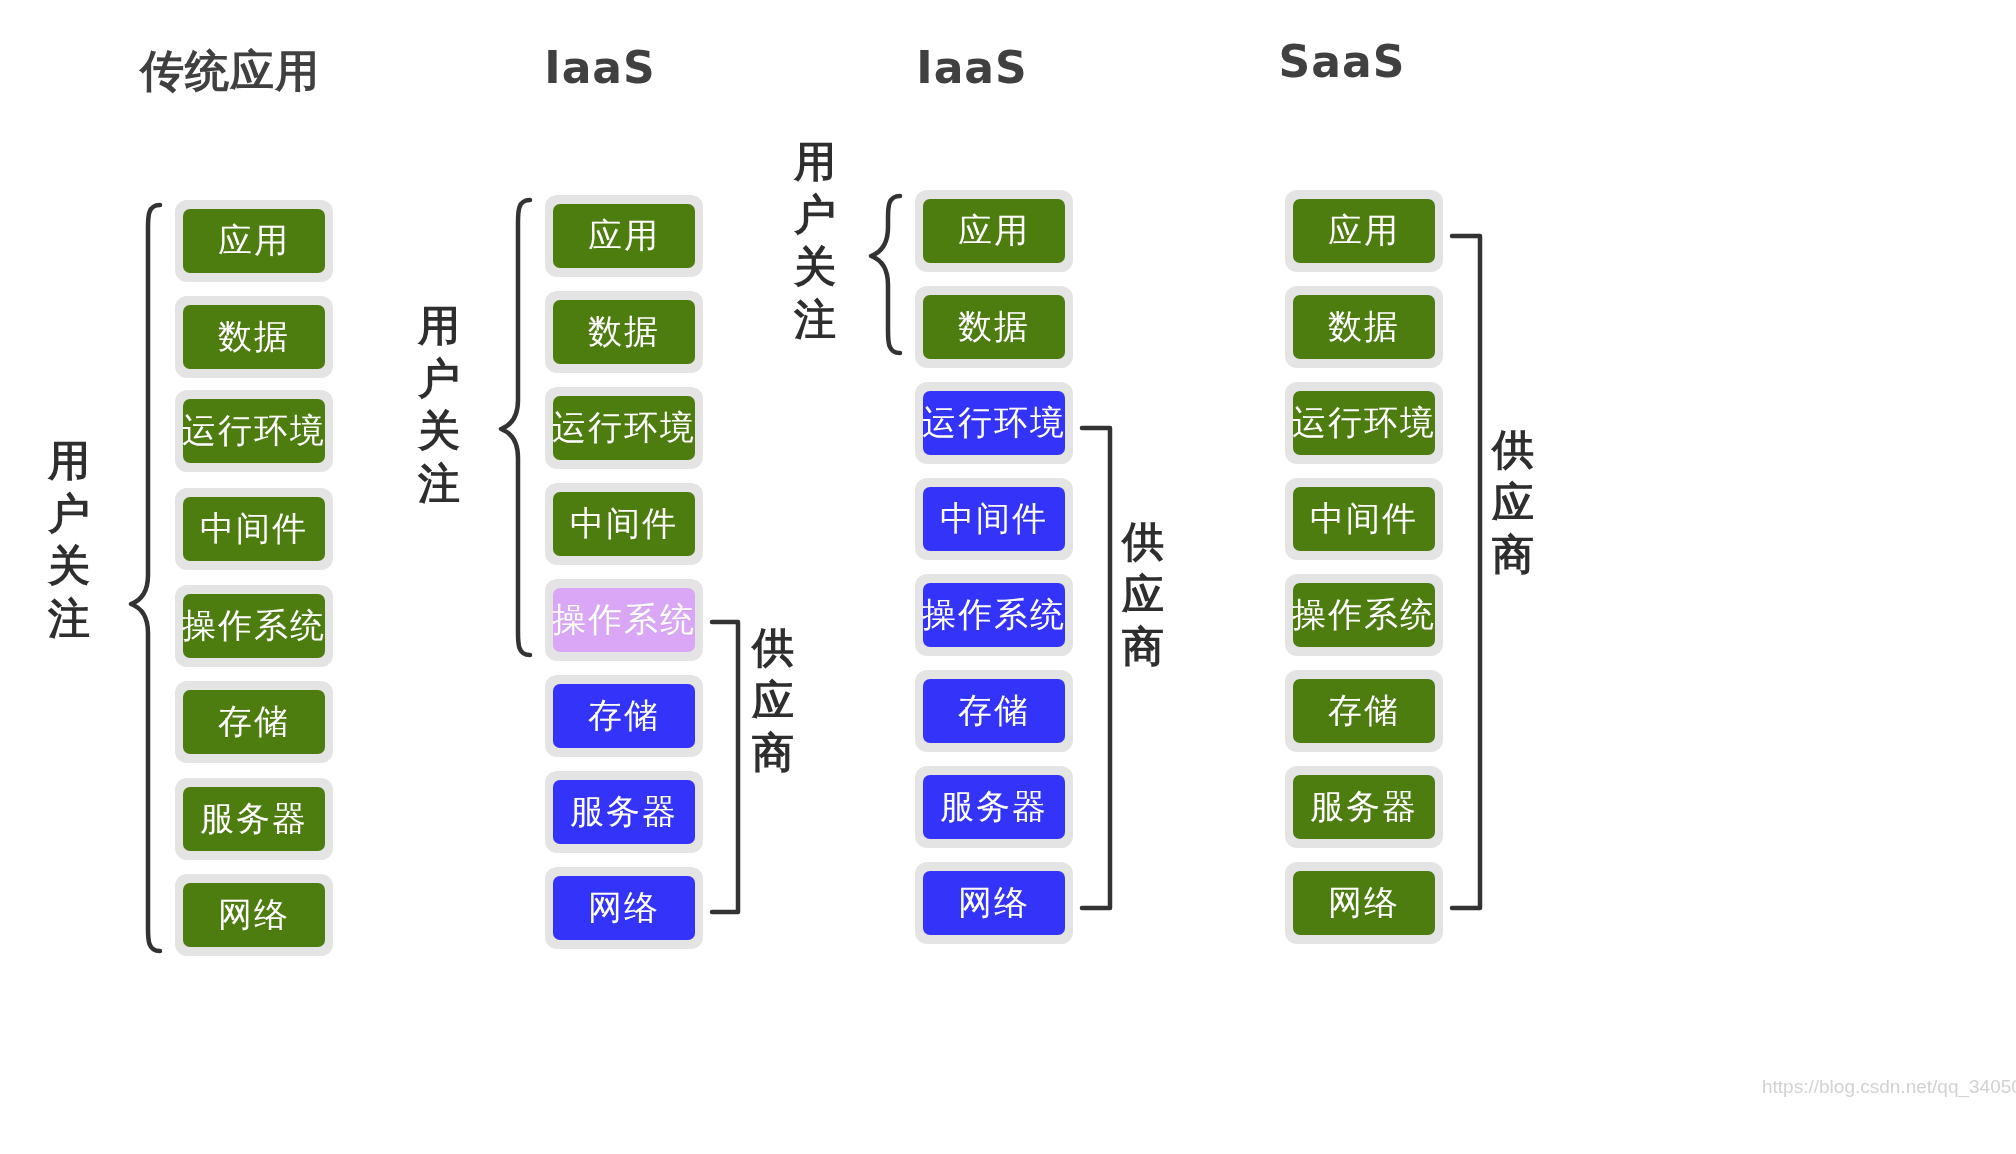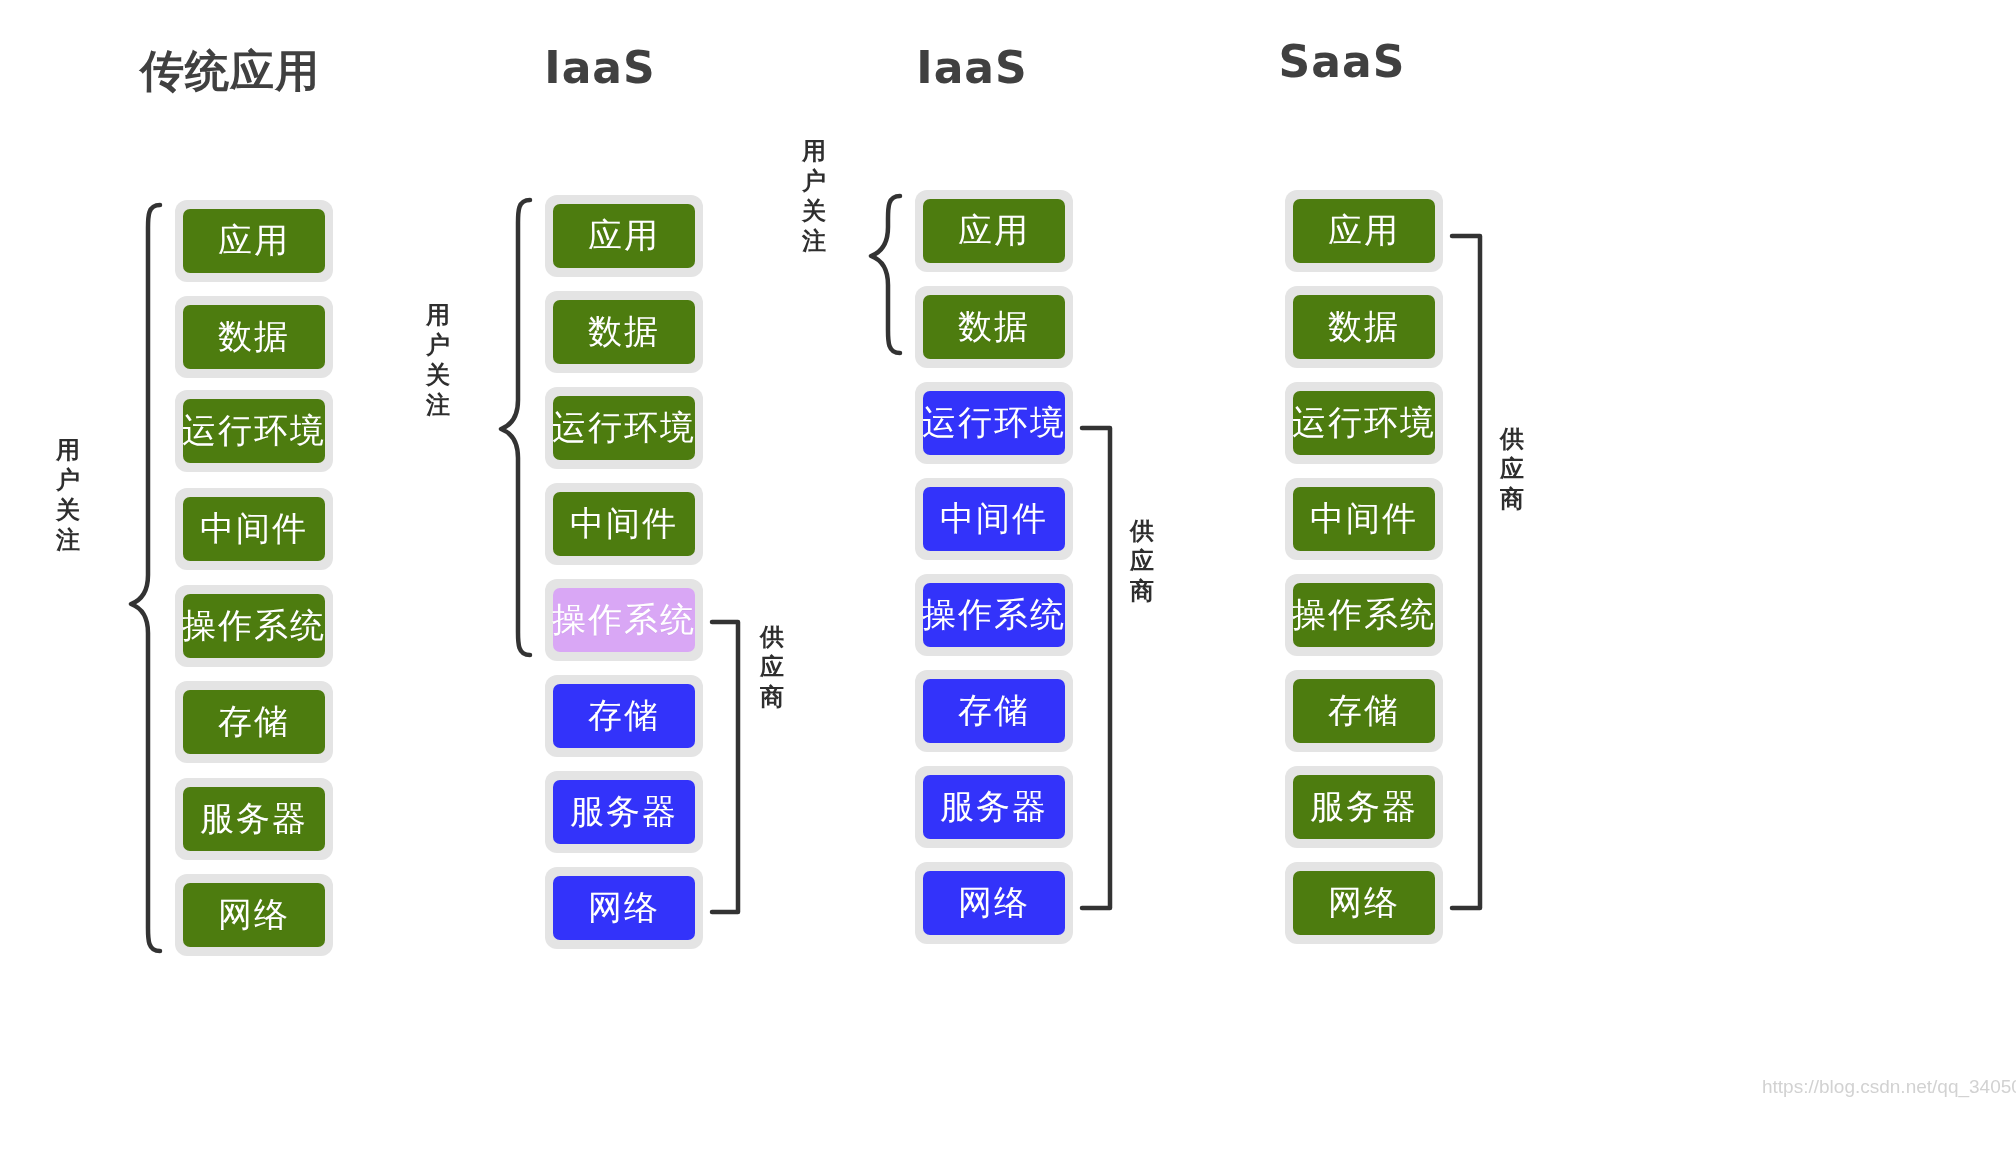--- a/index.html
+++ b/index.html
@@ -57,21 +57,21 @@
     white-space: nowrap;
     text-shadow: 0 1px 0 rgba(0,0,0,0.04);
   }
   .tone-light  .layer-inner { background: #4d7c0f; }
   .tone-violet .layer-inner { background: #d9a7f5; }
   .tone-deep   .layer-inner { background: #3333fa; }
 
   
   .vlabel {
     position: absolute;
-    font-size: 24px;
+    font-size: 42px;
     font-weight: bold;
     color: #2e2e2e;
     line-height: 1.25;
     text-align: center;
     width: 40px;
     white-space: normal;
     word-break: break-all;
   }
 
   

